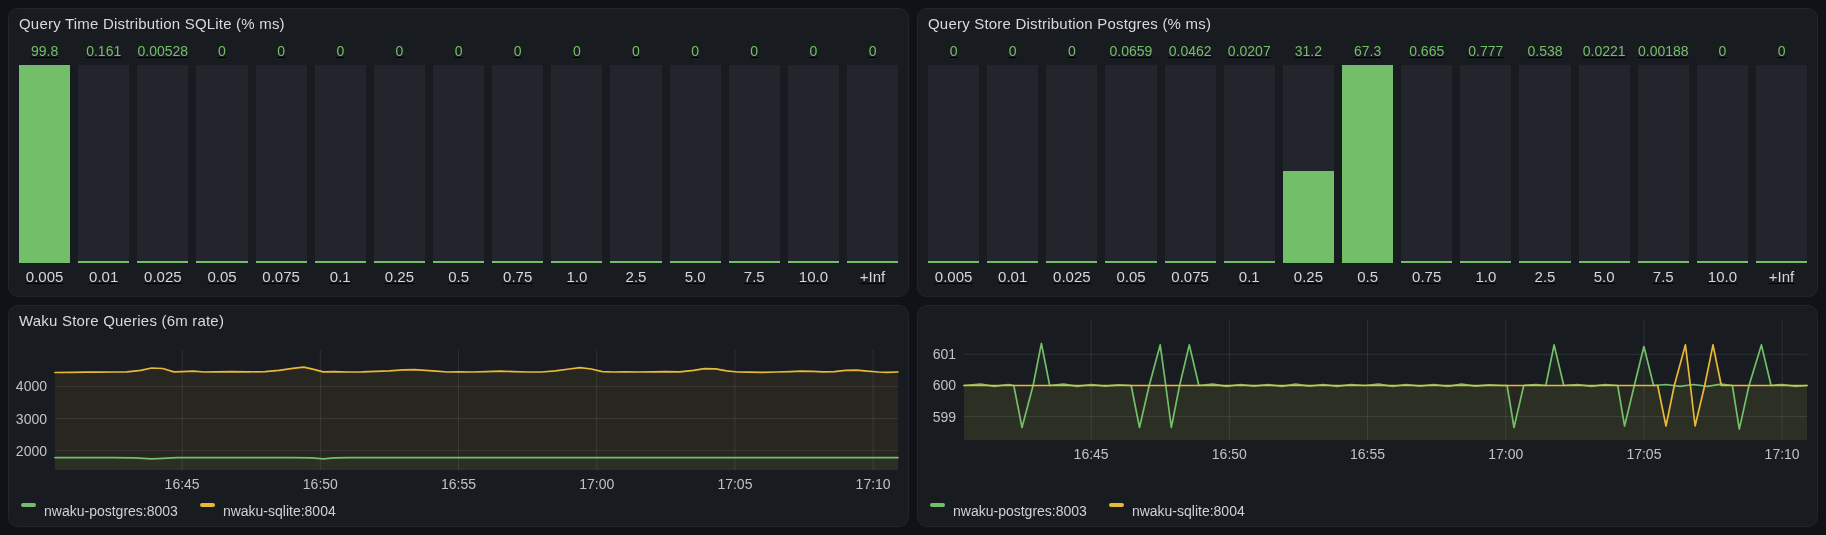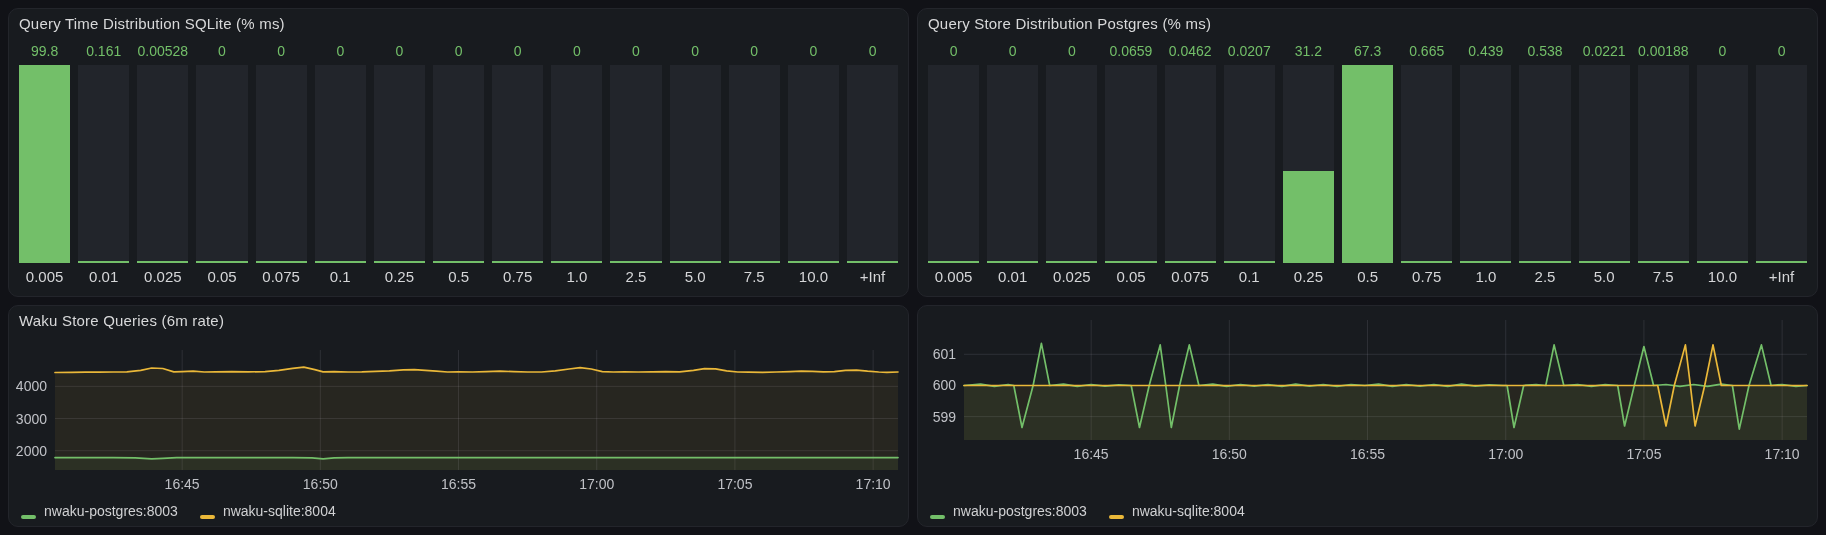--- a/index.html
+++ b/index.html
@@ -33,20 +33,21 @@
     color:#d8d9da;
     letter-spacing:.2px;
     flex:0 0 auto;
   }
   
   .bargauge {
     flex:1;
     display:flex;
     gap:8px;
     padding:0 10px 6px 10px;
+    text-decoration:underline;
   }
   .bar-col { flex:1; display:flex; flex-direction:column; min-width:0; }
   .bar-value {
     height:24px; line-height:24px;
     text-align:center;
     color:#73bf69;
     font-size:14px;
     flex:0 0 auto;
   }
   .bar-track {
@@ -73,21 +74,21 @@
   
   .ts-chart { flex:1; position:relative; }
   .ts-chart svg { position:absolute; left:0; top:0; }
   .legend {
     height:30px;
     flex:0 0 auto;
     display:flex; align-items:center;
     gap:22px;
     padding-left:12px;
   }
-  .legend-item { display:flex; align-items:flex-end; gap:8px; font-size:14px; color:#d0d1d3; cursor:pointer; }
+  .legend-item { display:flex; align-items:flex-start; gap:8px; font-size:14px; color:#d0d1d3; cursor:pointer; }
   .legend-dash { width:15px; height:4px; border-radius:2px; }
 </style>
 </head>
 <body>
 
 <div class="dashboard">
 
   <div class="panel">
     <div class="panel-title">Query Time Distribution SQLite (% ms)</div>
     <div class="bargauge">
@@ -259,21 +260,21 @@
           <div class="bar-cat">0.5</div>
         </div>
         <div class="bar-col">
           <div class="bar-value">0.665</div>
           <div class="bar-track" style="background: rgb(34, 37, 43);">
             <div class="bar-fill" style="background: rgb(115, 191, 105); height: 0.988113%;"></div>
           </div>
           <div class="bar-cat">0.75</div>
         </div>
         <div class="bar-col">
-          <div class="bar-value">0.439</div>
+          <div class="bar-value">0.777</div>
           <div class="bar-track" style="background: rgb(34, 37, 43);">
             <div class="bar-fill" style="background: rgb(115, 191, 105); height: 0.652303%;"></div>
           </div>
           <div class="bar-cat">1.0</div>
         </div>
         <div class="bar-col">
           <div class="bar-value">0.538</div>
           <div class="bar-track" style="background: rgb(34, 37, 43);">
             <div class="bar-fill" style="background: rgb(115, 191, 105); height: 0.433878%;"></div>
           </div>

